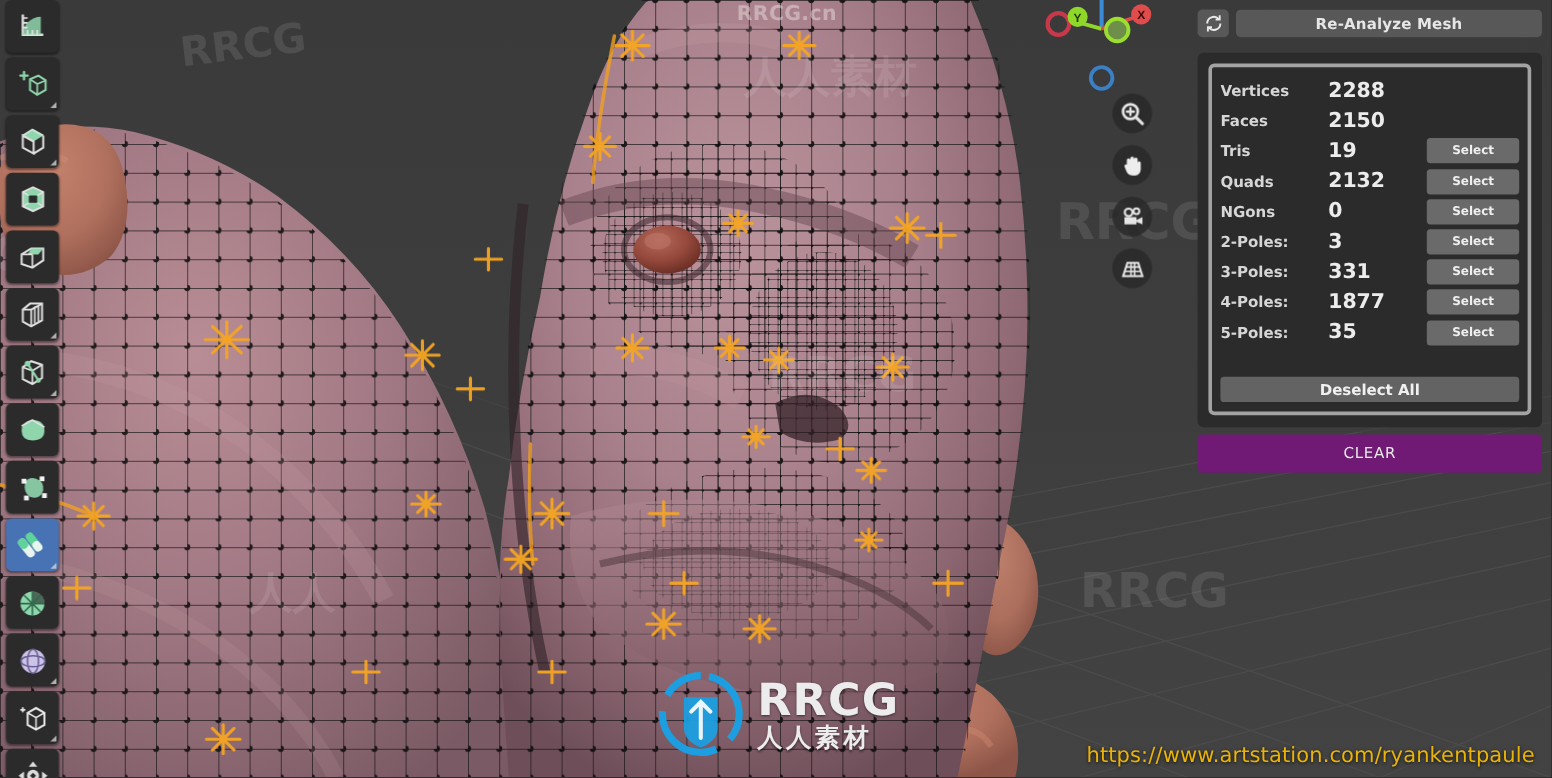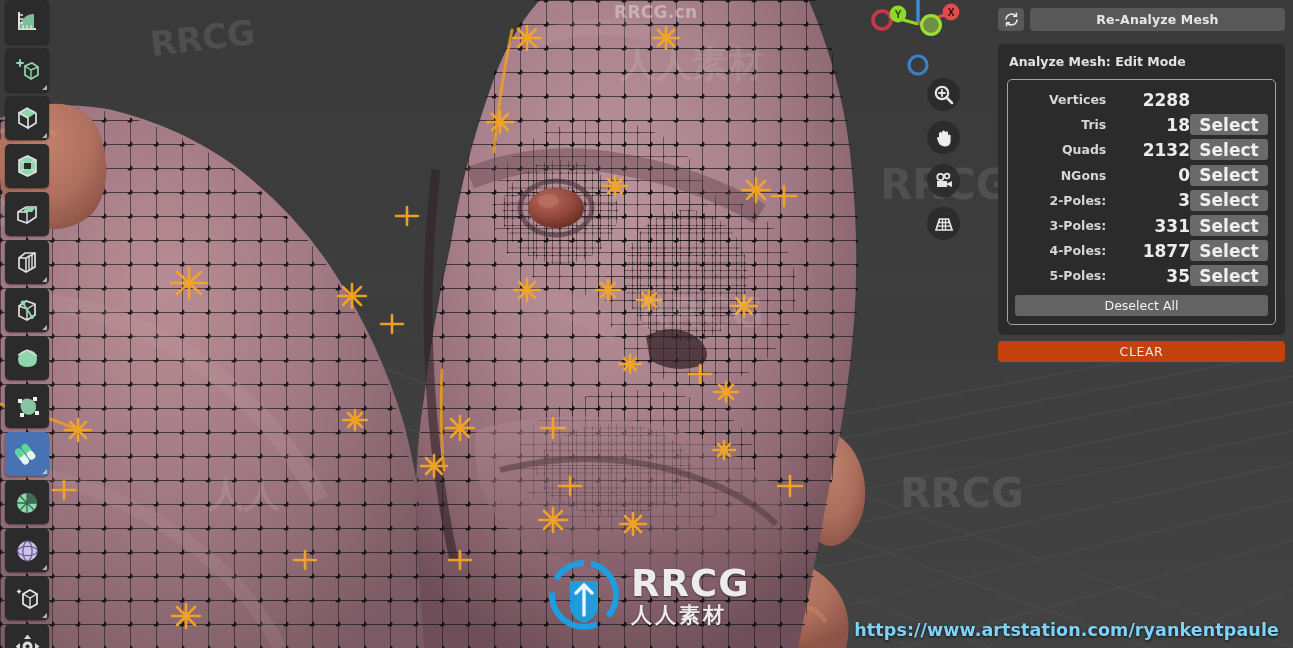--- a/index.html
+++ b/index.html
@@ -142,24 +142,23 @@
     border-radius: 5px;
     padding: 9px 9px 10px 9px;
   }
   .panel-title {
     color: #e2e2e2;
     font-size: 12.5px;
     font-weight: bold;
     padding: 1px 2px 10px 2px;
   }
   .inner-box {
-    border: 1px solid #a3a3a3;
+    border: 3px solid #a3a3a3;
     border-radius: 5px;
     padding: 7px 7px 8px 7px;
-    text-align: right;
   }
   .stat-row {
     display: flex;
     align-items: center;
     height: 25.2px;
   }
   .stat-label {
     width: 96px;
     color: #d6d6d6;
     font-size: 12.5px;
@@ -171,40 +170,40 @@
     font-size: 17px;
     font-weight: bold;
   }
   .sel-btn {
     width: 82px;
     height: 21px;
     background: #6a6a6a;
     border-radius: 3px;
     display: flex; align-items: center; justify-content: center;
     color: #efefef;
-    font-size: 17px;
+    font-size: 10px;
     font-weight: bold;
     cursor: pointer;
   }
   .sel-spacer { width: 82px; height: 21px; }
   .deselect-btn {
-    margin-top: 6px;
+    margin-top: 24px;
     height: 21px;
     background: #636363;
     border-radius: 3px;
     display: flex; align-items: center; justify-content: center;
     color: #f0f0f0;
     font-size: 12.5px;
-    font-weight: normal;
+    font-weight: bold;
     cursor: pointer;
   }
   .clear-btn {
     margin-top: 6px;
-    height: 21px;
-    background: #c2410c;
+    height: 32px;
+    background: #701a75;
     border-radius: 4px;
     display: flex; align-items: center; justify-content: center;
     color: #e9e9e9;
     font-size: 12.5px;
     letter-spacing: .6px;
     cursor: pointer;
   }
 
   
   .wm {
@@ -251,22 +250,22 @@
     font-weight: bold;
     color: #ececec;
     letter-spacing: 3px;
     margin-top: 3px;
     text-shadow: 0 1px 2px rgba(0,0,0,.5);
   }
   #wm-url {
     position: absolute;
     right: 14px; bottom: 8px;
     font-size: 17.5px;
-    font-weight: bold;
-    color: #7dd3fc;
+    font-weight: normal;
+    color: #eab308;
     letter-spacing: .1px;
     z-index: 24;
     text-shadow: 0 1px 3px rgba(0,0,0,.8);
     pointer-events: none;
   }
 </style>
 </head>
 <body>
 
 <div id="app">
@@ -767,35 +766,39 @@
           <path d="M3 8.5 A5.5 5.5 0 0 1 12.6 4.9" fill="none" stroke="#e8e8e8" stroke-width="1.6"></path>
           <path d="M14 8.5 A5.5 5.5 0 0 1 4.4 12.1" fill="none" stroke="#e8e8e8" stroke-width="1.6"></path>
           <path d="M13.4 1.8 L13.4 5.3 L10 5.3" fill="none" stroke="#e8e8e8" stroke-width="1.6"></path>
           <path d="M3.6 15.2 L3.6 11.7 L7 11.7" fill="none" stroke="#e8e8e8" stroke-width="1.6"></path>
         </svg>
       </div>
       <div class="wide-btn">Re-Analyze Mesh</div>
     </div>
 
     <div class="panel-box">
-      <div class="panel-title">Analyze Mesh: Edit Mode</div>
 
       <div class="inner-box">
 
         <div class="stat-row">
           <div class="stat-label">Vertices</div>
           <div class="stat-value">2288</div>
           <div class="sel-spacer"></div>
         </div>
 
 
+        <div class="stat-row">
+          <div class="stat-label">Faces</div>
+          <div class="stat-value">2150</div>
+          <div class="sel-spacer"></div>
+        </div>
 
         <div class="stat-row">
           <div class="stat-label">Tris</div>
-          <div class="stat-value">18</div>
+          <div class="stat-value">19</div>
           <div class="sel-btn">Select</div>
         </div>
 
         <div class="stat-row">
           <div class="stat-label">Quads</div>
           <div class="stat-value">2132</div>
           <div class="sel-btn">Select</div>
         </div>
 
         <div class="stat-row">

